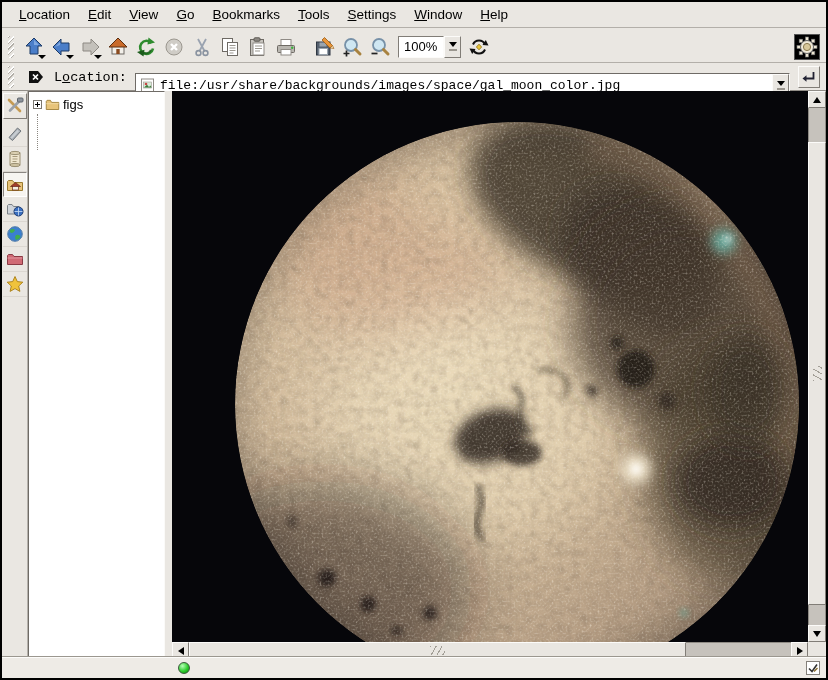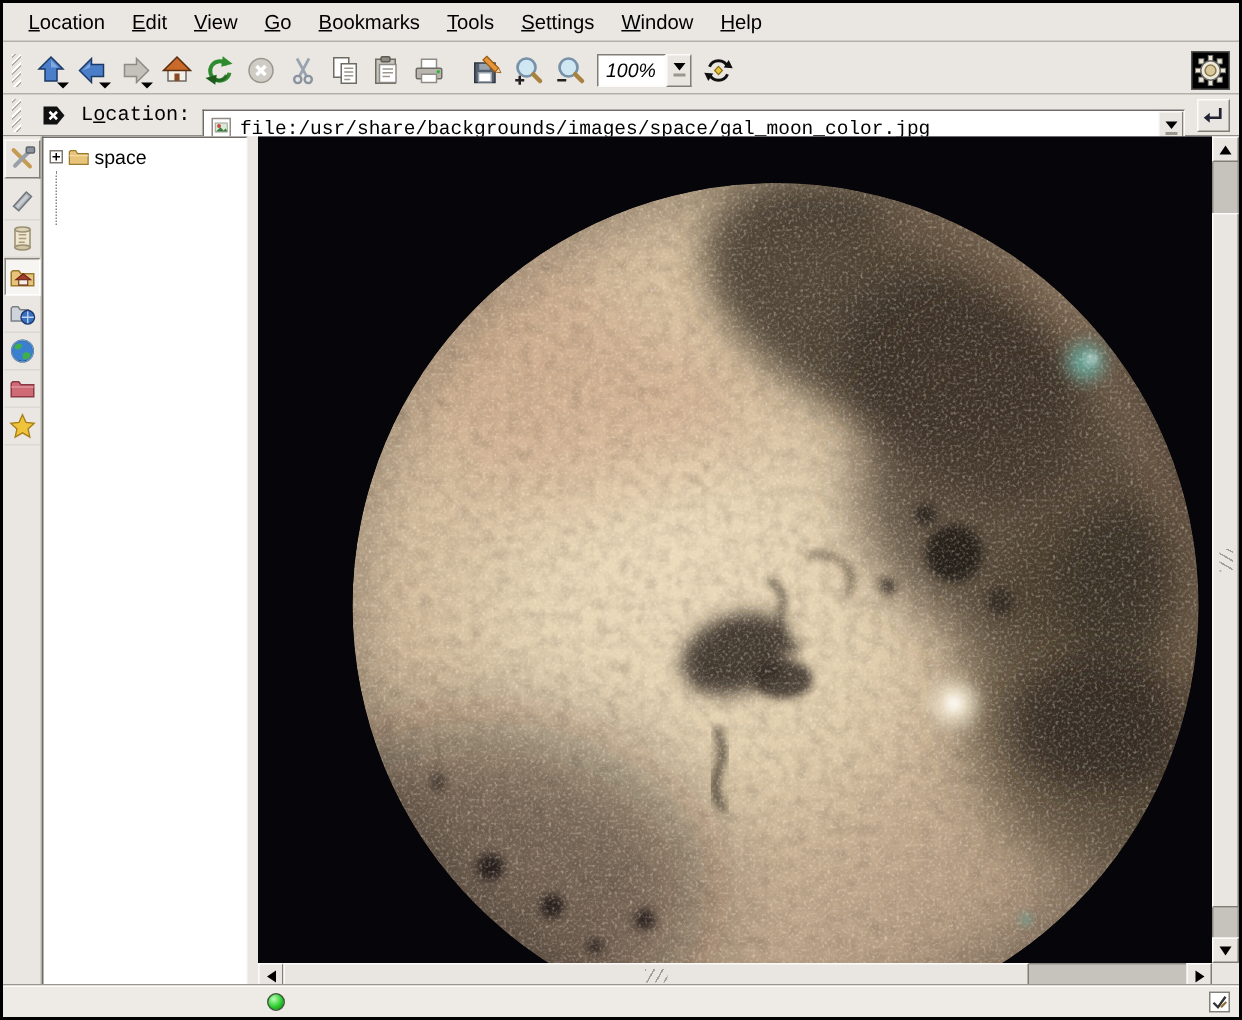--- a/index.html
+++ b/index.html
@@ -40,21 +40,21 @@
   .caret{
     position:absolute;bottom:1px;right:2px;width:0;height:0;
     border-left:4px solid transparent;border-right:4px solid transparent;
     border-top:4px solid #000;
   }
   .tspacer{width:10px;flex:0 0 auto;}
   .zoom-combo{display:flex;align-items:center;margin:0 4px;flex:0 0 auto;}
   .zoom-value{
     width:46px;height:22px;background:#fff;font-size:13px;
     border:1px solid;border-color:#817d77 #fcfbf9 #fcfbf9 #817d77;
-    display:flex;align-items:center;padding-left:5px;font-style:italic;
+    display:flex;align-items:center;padding-left:5px;
   }
   .zoom-arrow{
     width:17px;height:22px;background:#e9e6e1;
     border:1px solid;border-color:#fcfbf9 #817d77 #817d77 #fcfbf9;
     display:flex;flex-direction:column;align-items:center;justify-content:center;gap:2px;
   }
   .zoom-arrow .tri{width:0;height:0;border-left:4px solid transparent;border-right:4px solid transparent;border-top:5px solid #000;}
   .zoom-arrow .dash{width:8px;height:2px;background:#9b978f;}
   .flexfill{flex:1;}
   .logo{
@@ -392,21 +392,21 @@
     </div>
 
     <div class="tree-panel">
       <div class="tree-guide"></div>
       <div class="tree-row">
         <span class="expander"></span>
         <svg class="ticon" width="15" height="15" viewBox="0 0 18 18">
           <path d="M1.5,5 L1.5,15 L16.5,15 L16.5,6.5 L8,6.5 L6.5,4 L2.5,4 Z" fill="#e8c47a" stroke="#9a7a2f"></path>
           <path d="M1.5,8 L16.5,8" stroke="#f2dba4" stroke-width="1"></path>
         </svg>
-        <span>space</span>
+        <span>figs</span>
       </div>
     </div>
 
     <div class="splitter"></div>
 
     <div class="view">
       <svg width="636" height="551" viewBox="0 0 636 551">
         <defs>
           <radialGradient id="mg" cx="0.36" cy="0.42" r="0.78">
             <stop offset="0" stop-color="#e9d8ba"></stop>

